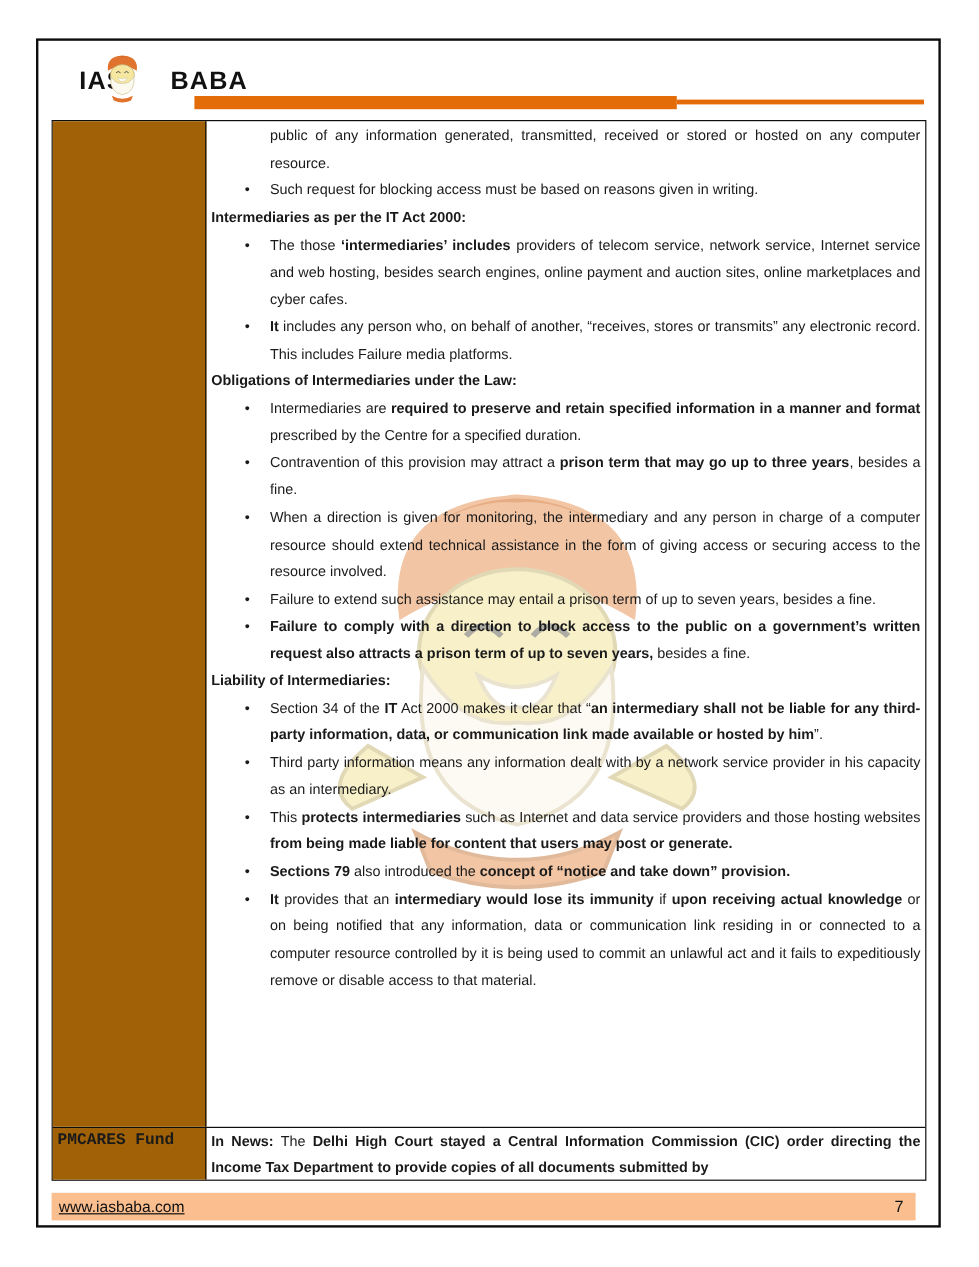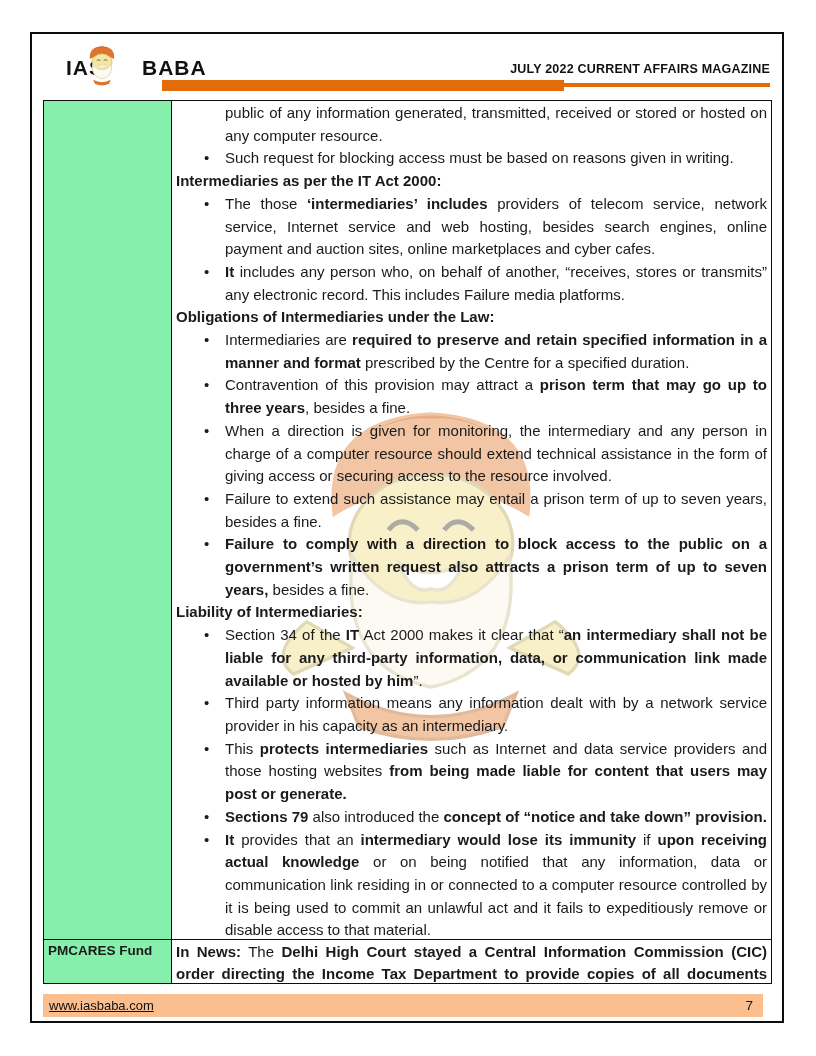--- a/index.html
+++ b/index.html
@@ -22,27 +22,27 @@
 
   
   .watermark { position:absolute; left:266px; top:386px; width:330px; height:360px;
                opacity:.55; z-index:0; pointer-events:none; }
 
   
   .topics-table { position:absolute; left:43px; top:100px; width:729px;
                   border:1.5px solid #0d0d0d; z-index:1; }
   .t-row { display:grid; grid-template-columns:128px 1fr; }
   .t-row + .t-row { border-top:1.5px solid #0d0d0d; }
-  .topic-cell { background:#86efac; border-right:1.5px solid #0d0d0d;
-                padding:3px 4px; font-weight:800; font-size:13.5px; }
+  .topic-cell { background:#a16207; border-right:1.5px solid #0d0d0d;
+                padding:3px 4px; font-weight:800; font-size:13.5px;font-family:Liberation Mono, monospace; }
   .content-cell { background:transparent; padding:1px 4px 1px 4px; overflow:hidden; }
   .row-1 .content-cell { height:838px; }
   .row-2 .content-cell { height:43px; }
 
-  .block { font-size:15px; line-height:22.7px; text-align:justify; }
+  .block { font-size:12px; line-height:22.7px; text-align:justify; }
   .block.heading { font-weight:800; }
   .block.bullet { position:relative; padding-left:49px; }
   .block.bullet .mark { position:absolute; left:28px; top:0; }
   .block.cont { padding-left:49px; }
   .block.para { line-height:21.5px; }
   .b { font-weight:800;margin-top:36px; }
 
   
   .footer-bar { position:absolute; left:43px; top:994px; width:720px; height:23px;
                 background:#FBBE8E; z-index:1; display:flex; align-items:center;
@@ -63,21 +63,20 @@
     <ellipse cx="50" cy="48" rx="25" ry="21" fill="#F5E6A0" stroke="#BFA96B" stroke-width="1.5"></ellipse>
     <path d="M37 44 q4 -5 9 0" stroke="#4a4a4a" fill="none" stroke-width="2"></path>
     <path d="M54 44 q4 -5 9 0" stroke="#4a4a4a" fill="none" stroke-width="2"></path>
     <path d="M26 52 Q22 84 50 90 Q78 84 74 52 Q64 68 50 66 Q36 68 26 52Z" fill="#FCF9EE" stroke="#CFC39E" stroke-width="1.5"></path>
     <path d="M40 54 Q50 60 60 54 Q56 64 50 62 Q44 64 40 54Z" fill="#FFFFFF" stroke="#CFC39E" stroke-width="1"></path>
     <path d="M28 92 Q50 104 72 92 L68 102 Q50 110 32 102Z" fill="#E0742E"></path>
   </svg>
   <span class="logo-text logo-baba">BABA</span>
   <div class="bar-thick"></div>
   <div class="bar-thin"></div>
-  <div class="mag-title">JULY 2022 CURRENT AFFAIRS MAGAZINE</div>
 
   <svg class="watermark" viewBox="0 0 100 110">
     <path d="M20 40 Q16 10 50 8 Q84 10 80 40 Q64 30 50 32 Q36 30 20 40Z" fill="#E8975B"></path>
     <path d="M28 16 Q50 2 72 16 Q60 9 50 10 Q40 9 28 16Z" fill="#D2691E"></path>
     <ellipse cx="50" cy="48" rx="25" ry="21" fill="#F3E59C" stroke="#C9B97C" stroke-width="1"></ellipse>
     <path d="M37 44 q4 -5 9 0" stroke="#6a6a5a" fill="none" stroke-width="1.5"></path>
     <path d="M54 44 q4 -5 9 0" stroke="#6a6a5a" fill="none" stroke-width="1.5"></path>
     <path d="M26 52 Q22 86 50 92 Q78 86 74 52 Q64 68 50 66 Q36 68 26 52Z" fill="#FBF7E8" stroke="#D9CDA8" stroke-width="1"></path>
     <path d="M40 54 Q50 60 60 54 Q56 64 50 62 Q44 64 40 54Z" fill="#FFFFFF" stroke="#D9CDA8" stroke-width="1"></path>
     <path d="M12 72 Q0 82 8 88 L26 80 Z" fill="#F3E59C" stroke="#C9B97C" stroke-width="1"></path>

